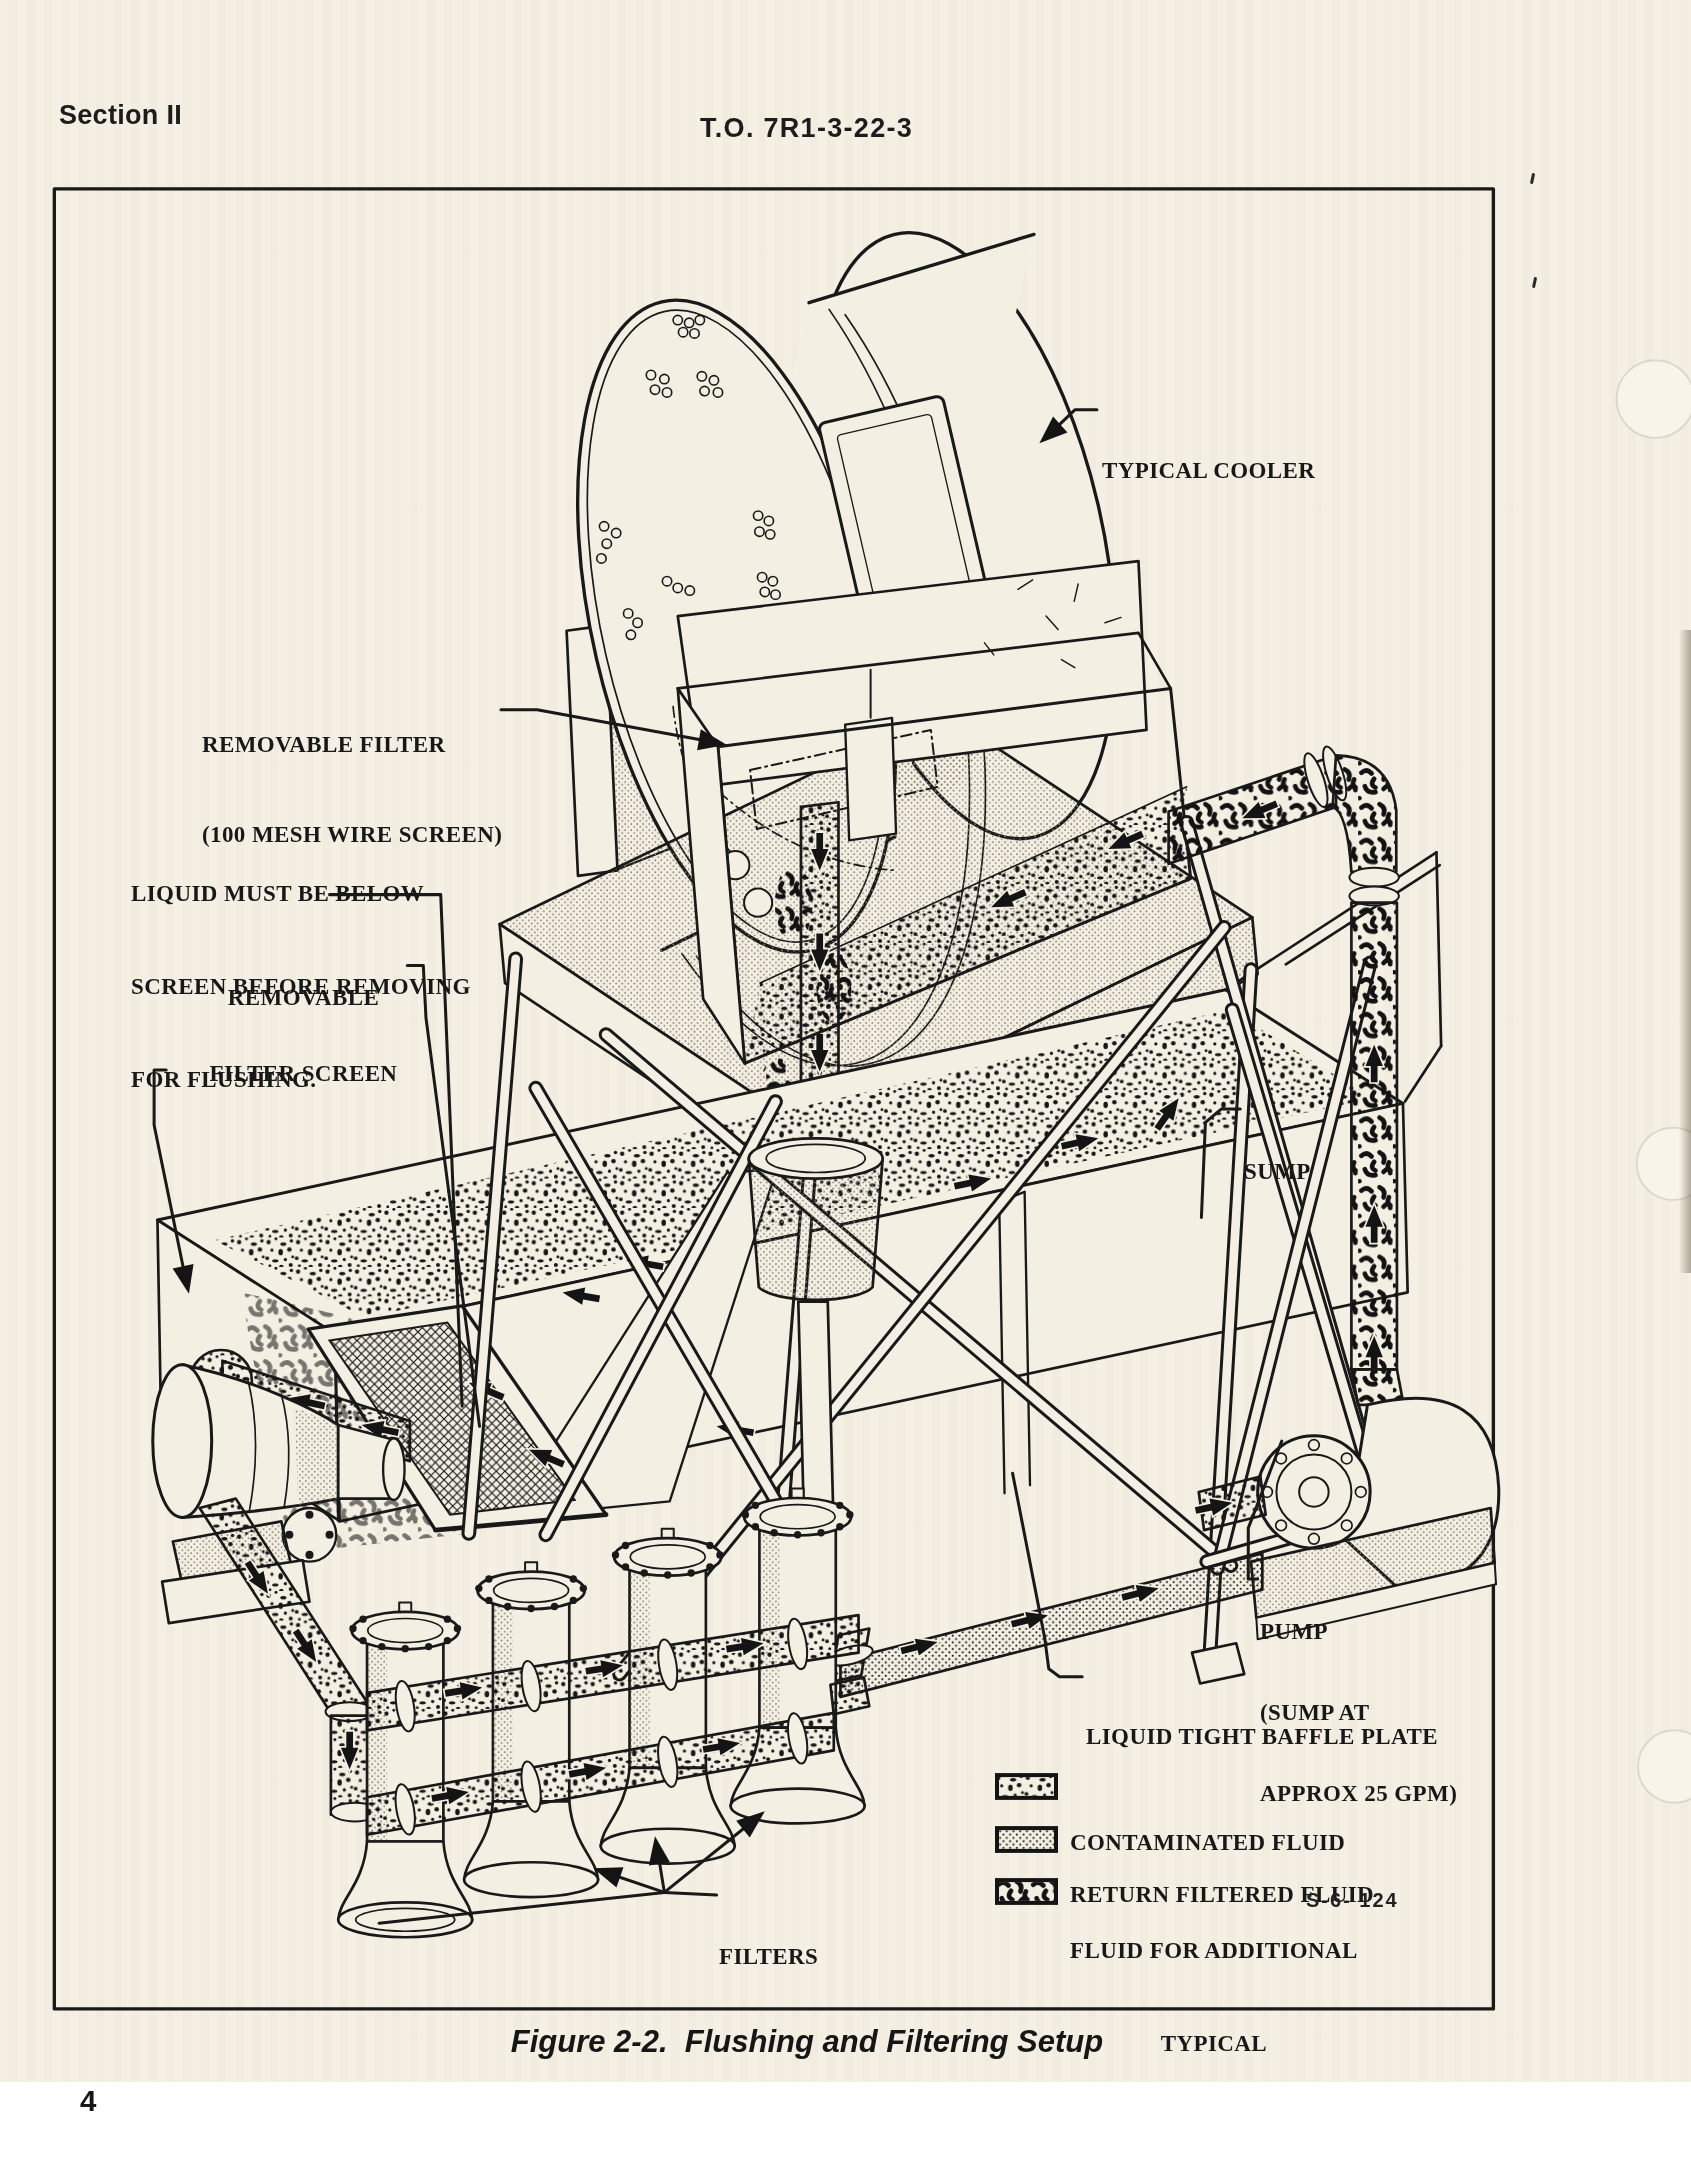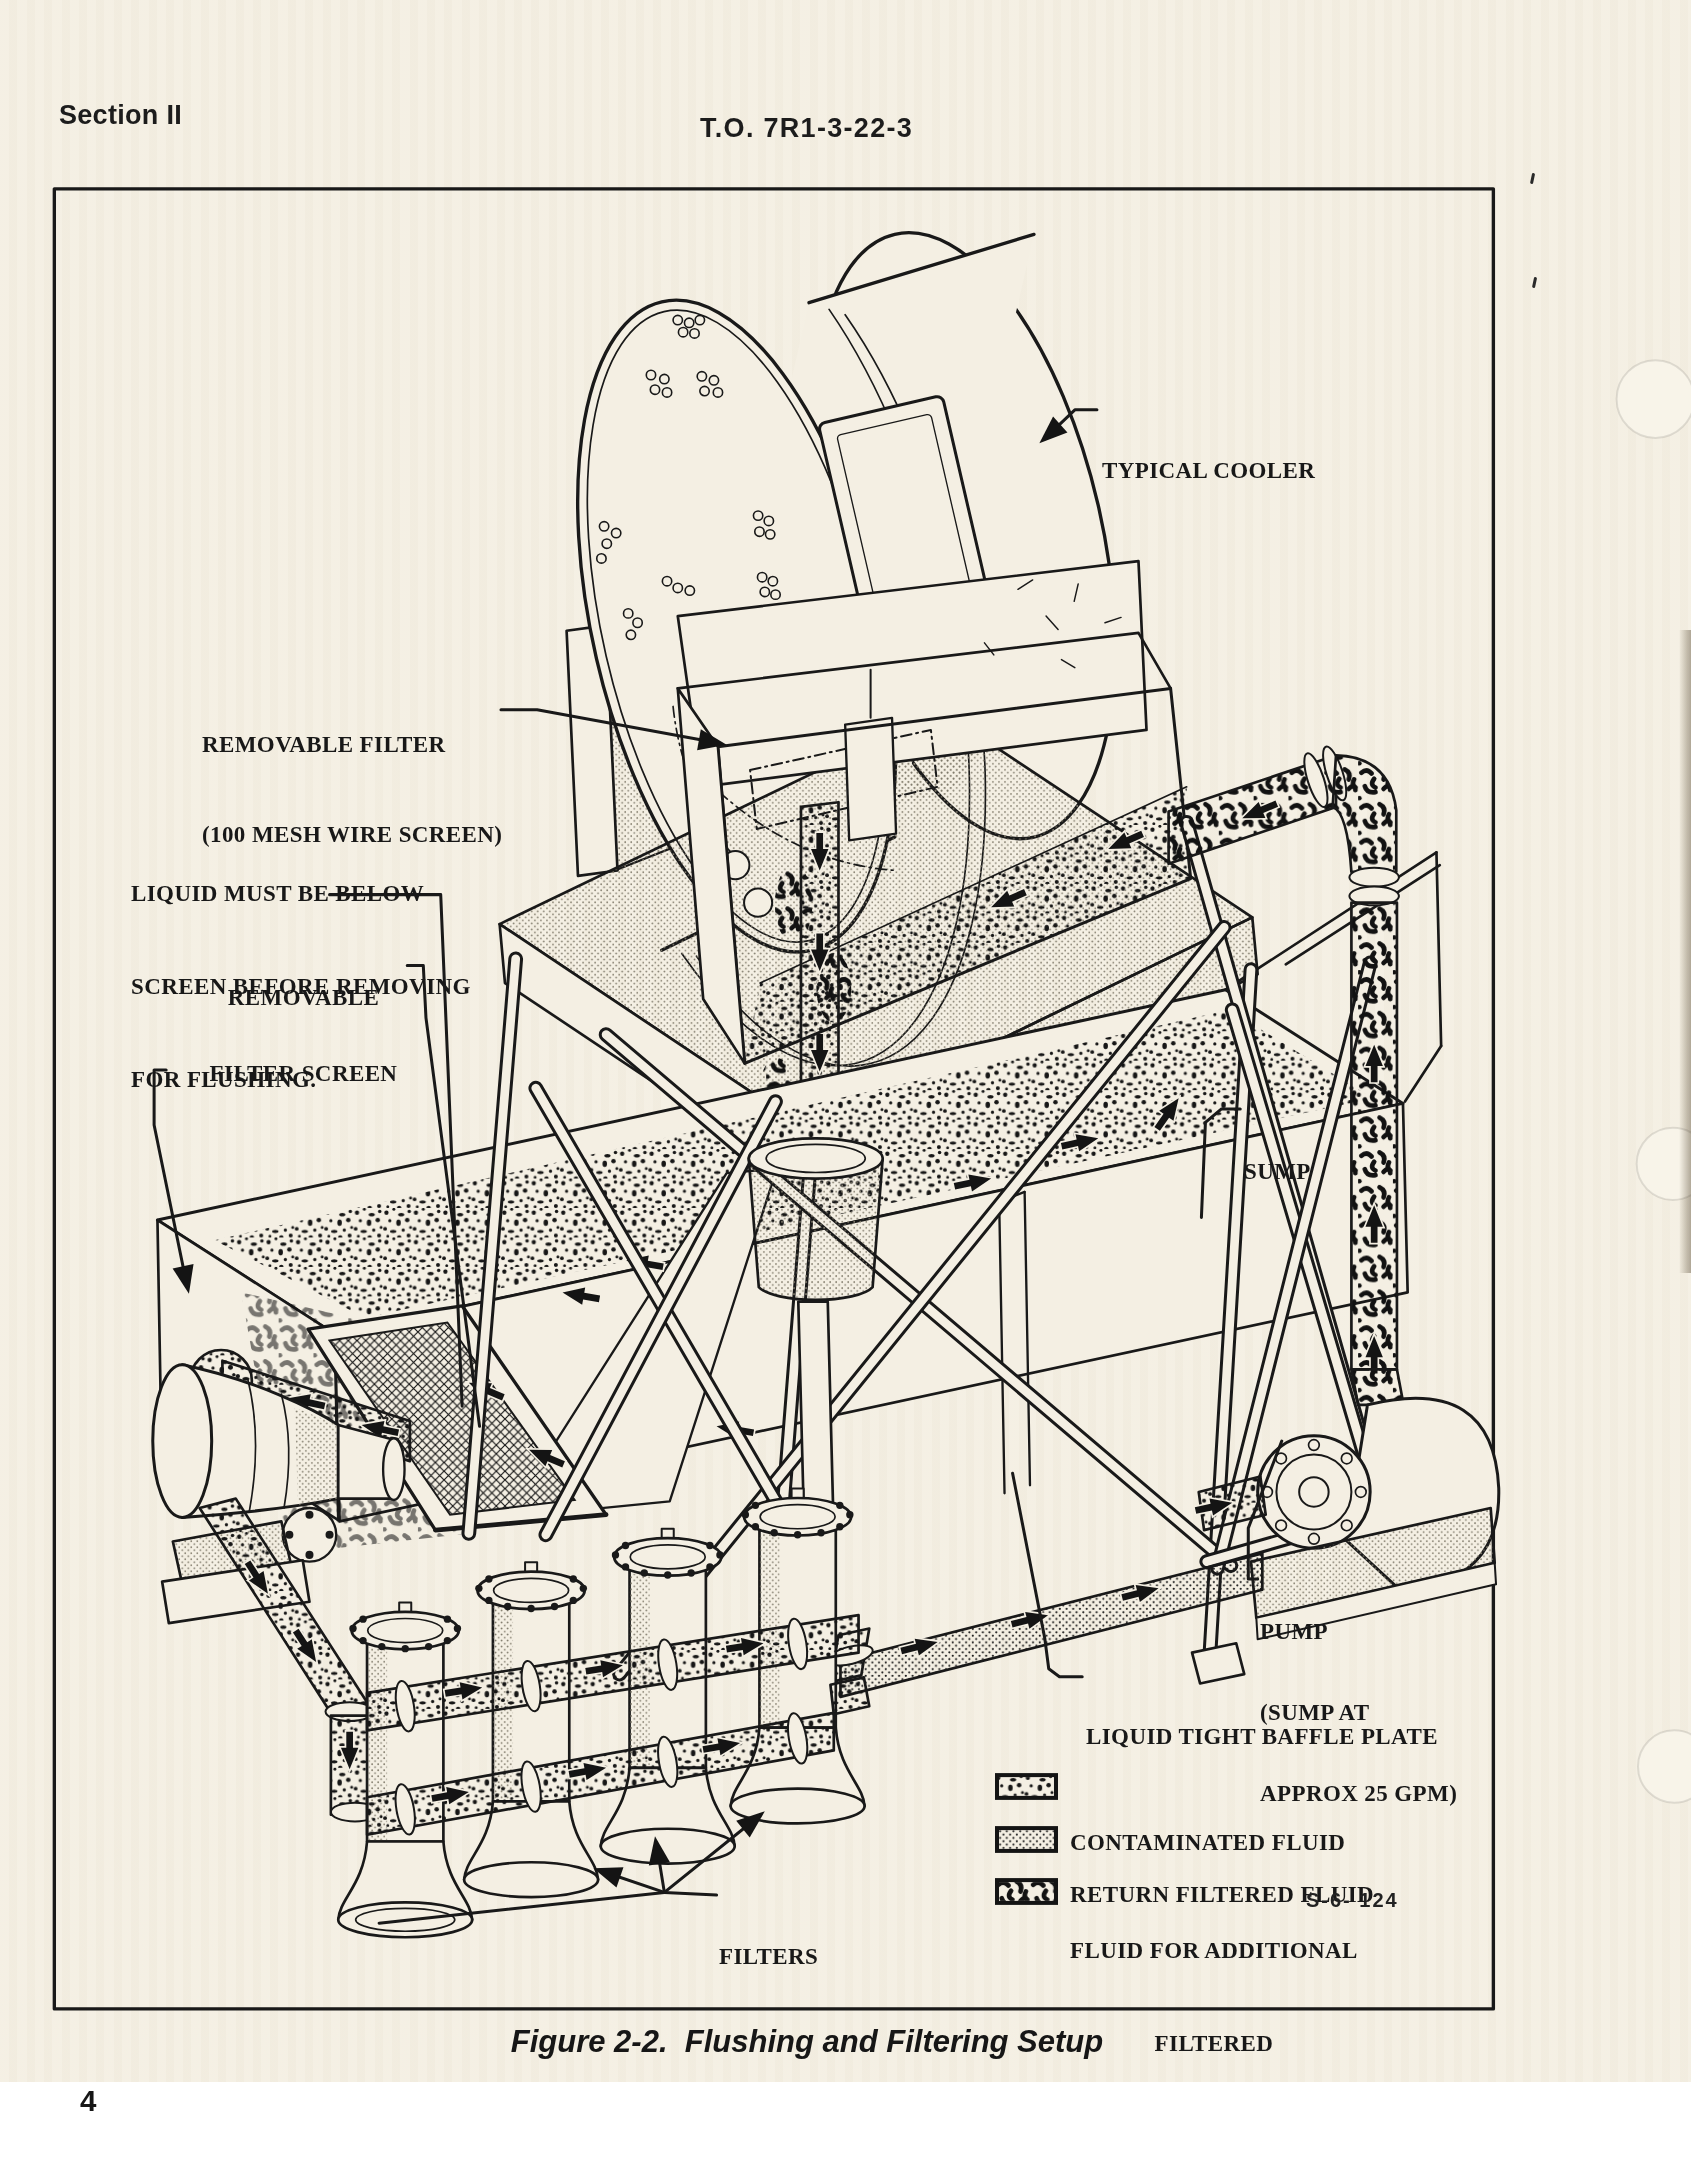--- a/index.html
+++ b/index.html
@@ -575,21 +575,21 @@
   </div>
 
   <div class="swatch" style="left:995px;top:1878px;">
     <svg width="63" height="27" viewBox="0 0 94 40">
         <rect x="3" y="3" width="88" height="34" fill="#f4efe3" stroke="#141414" stroke-width="6"></rect>
       <rect x="6" y="6" width="82" height="28" fill="url(#p-coarse)"></rect>
       </svg>
   </div>
   <div class="lbl" style="left:1070px;top:1873px;line-height:31px;text-align:center;">
     <div>FLUID FOR ADDITIONAL</div>
-    <div>FILTERED</div>
+    <div>TYPICAL</div>
   </div>
 
   <div class="scode">S-6- 124</div>
 
   <div class="caption">Figure 2-2.  Flushing and Filtering Setup</div>
   <div class="pageno">4</div>
 </div>
 
 
 </body></html>

